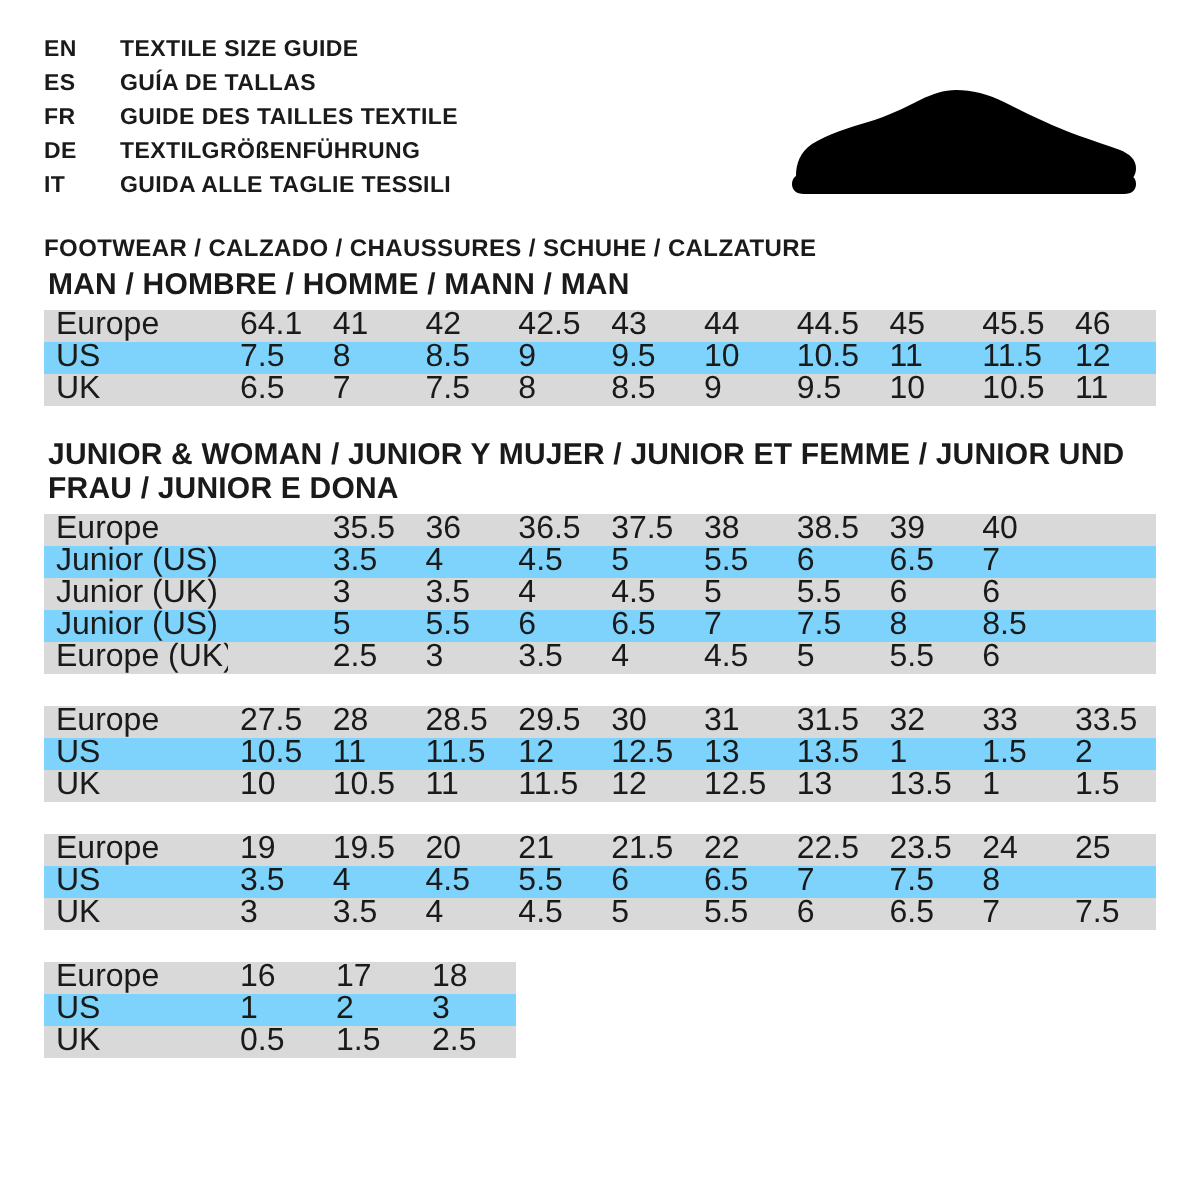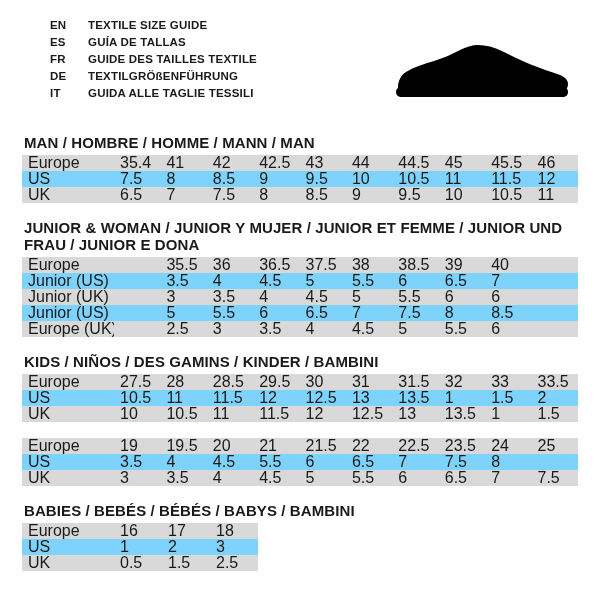--- a/index.html
+++ b/index.html
@@ -25,21 +25,20 @@
   
   .header {
     position: relative;
     height: 100px;
   }
   .lang-table {
     border-collapse: collapse;
     font-size: 11.5px;
     font-weight: bold;
     letter-spacing: 0.2px;
-    margin-left: 28px;
   }
   .lang-table td {
     padding: 0 0 3px 0;
     vertical-align: top;
     line-height: 14px;
   }
   .lang-code {
     width: 38px;
     font-weight: bold;
   }
@@ -124,37 +123,38 @@
           <td class="lang-code">DE</td>
           <td class="lang-text">TEXTILGRÖßENFÜHRUNG</td>
         </tr>
         <tr>
           <td class="lang-code">IT</td>
           <td class="lang-text">GUIDA ALLE TAGLIE TESSILI</td>
         </tr>
       </tbody>
     </table>
 
+    <div class="footwear-title">FOOTWEAR / CALZADO / CHAUSSURES / SCHUHE / CALZATURE</div>
 
     <svg class="shoe" viewBox="0 0 180 70">
       <path fill="#000000" d="M8,48 C8,42 10,36 16,32 C24,27 34,24 44,21 C54,18 62,14 70,10 C76,7 82,5 88,5
         C96,5 104,7 112,11 C122,16 132,21 142,25 C152,29 162,32 170,35 C175,37 178,40 178,44
         C178,48 176,51 170,52 C150,55 120,56 90,56 C60,56 30,55 14,53 C10,52 8,50 8,48 Z"></path>
       <path fill="#000000" d="M6,52 C6,49 8,47 12,47 L172,47 C176,47 178,49 178,52 C178,55 176,57 172,57 L12,57 C8,57 6,55 6,52 Z"></path>
     </svg>
   </div>
 
   <div id="sections-root">
       <div class="section">
         <div class="section-title">MAN / HOMBRE / HOMME / MANN / MAN</div>
         <table class="sizes">
           <tbody>
             <tr class="shaded">
               <td class="rowlabel">Europe</td>
-              <td>35.4</td>
+              <td>64.1</td>
               <td>41</td>
               <td>42</td>
               <td>42.5</td>
               <td>43</td>
               <td>44</td>
               <td>44.5</td>
               <td>45</td>
               <td>45.5</td>
               <td>46</td>
             </tr>
@@ -253,21 +253,20 @@
               <td>4.5</td>
               <td>5</td>
               <td>5.5</td>
               <td>6</td>
               <td></td>
             </tr>
           </tbody>
         </table>
       </div>
       <div class="section">
-        <div class="section-title">KIDS / NIÑOS / DES GAMINS / KINDER / BAMBINI</div>
         <table class="sizes">
           <tbody>
             <tr class="shaded">
               <td class="rowlabel">Europe</td>
               <td>27.5</td>
               <td>28</td>
               <td>28.5</td>
               <td>29.5</td>
               <td>30</td>
               <td>31</td>
@@ -344,21 +343,20 @@
               <td>5.5</td>
               <td>6</td>
               <td>6.5</td>
               <td>7</td>
               <td>7.5</td>
             </tr>
           </tbody>
         </table>
       </div>
       <div class="section">
-        <div class="section-title">BABIES / BEBÉS / BÉBÉS / BABYS / BAMBINI</div>
         <table class="sizes narrow">
           <tbody>
             <tr class="shaded">
               <td class="rowlabel">Europe</td>
               <td>16</td>
               <td>17</td>
               <td>18</td>
             </tr>
             <tr class="plain">
               <td class="rowlabel">US</td>

